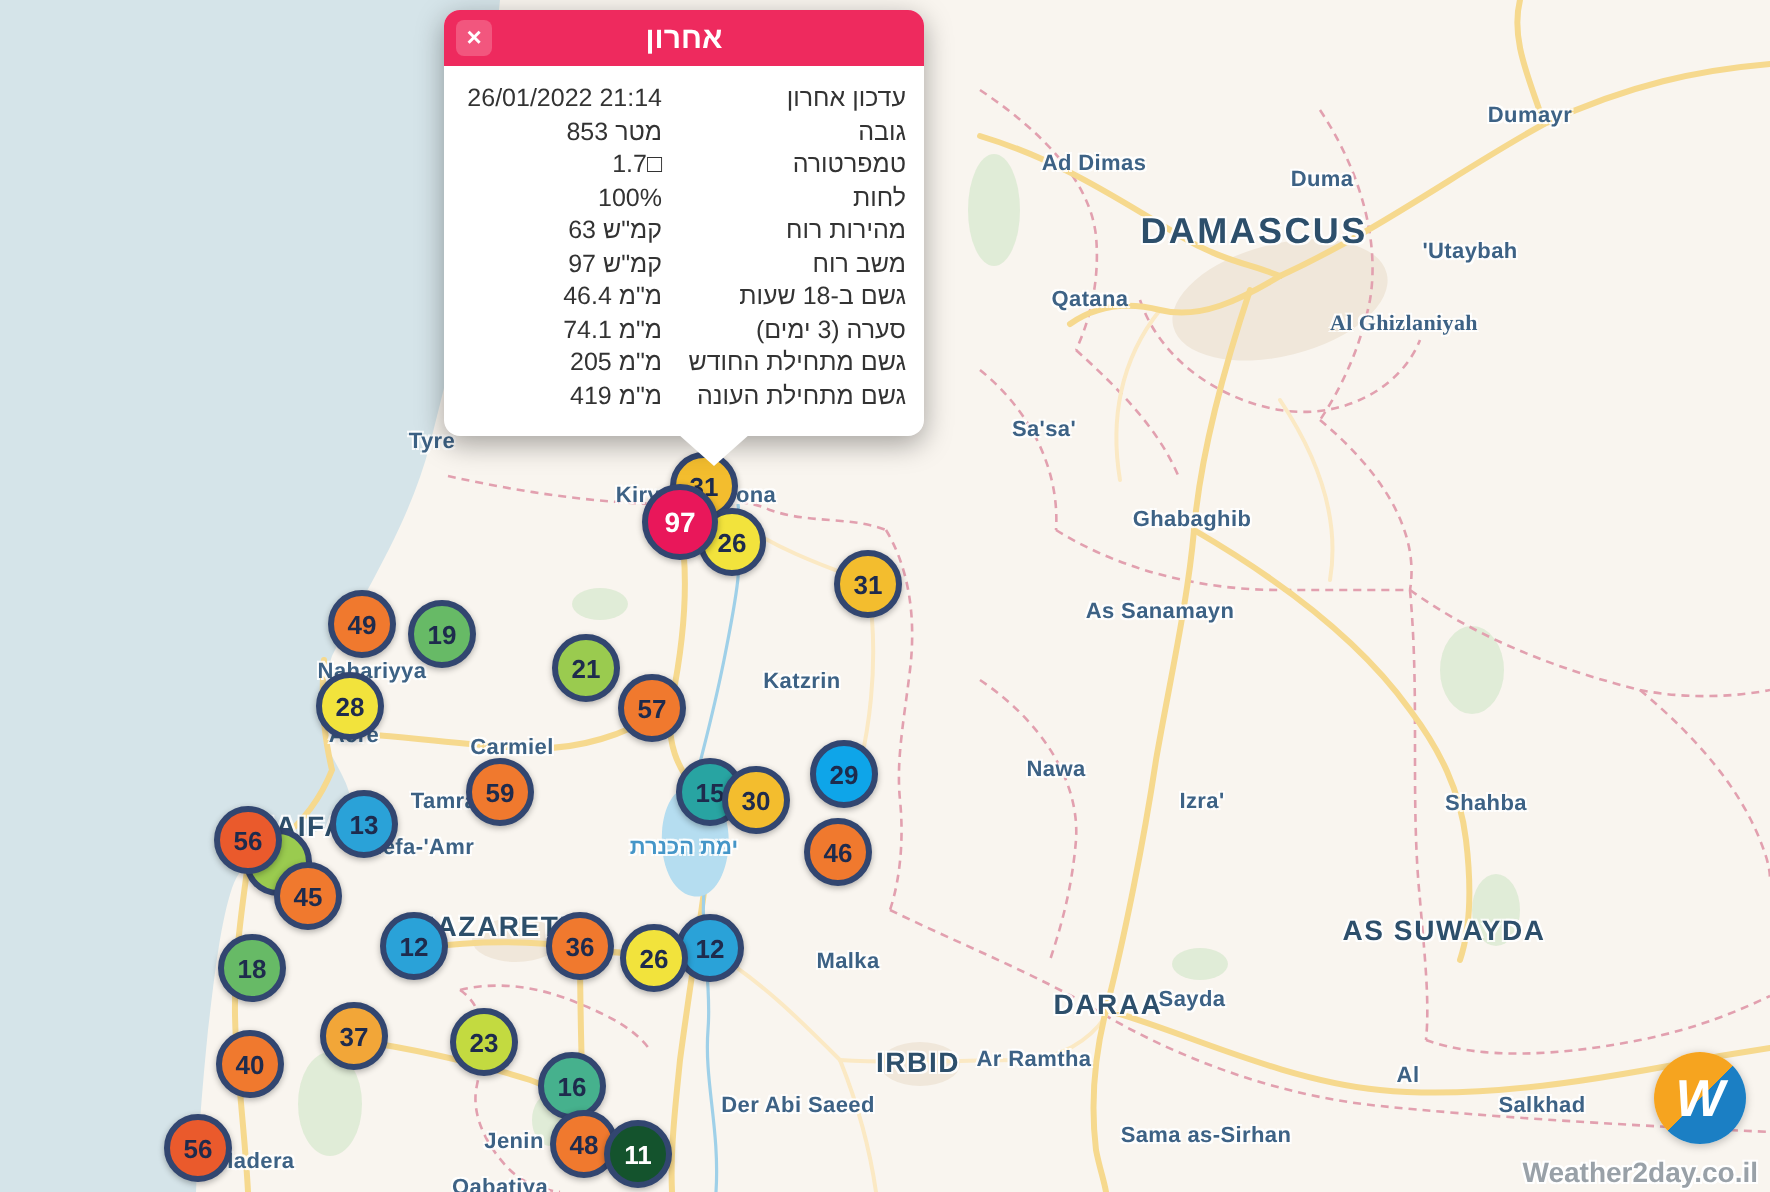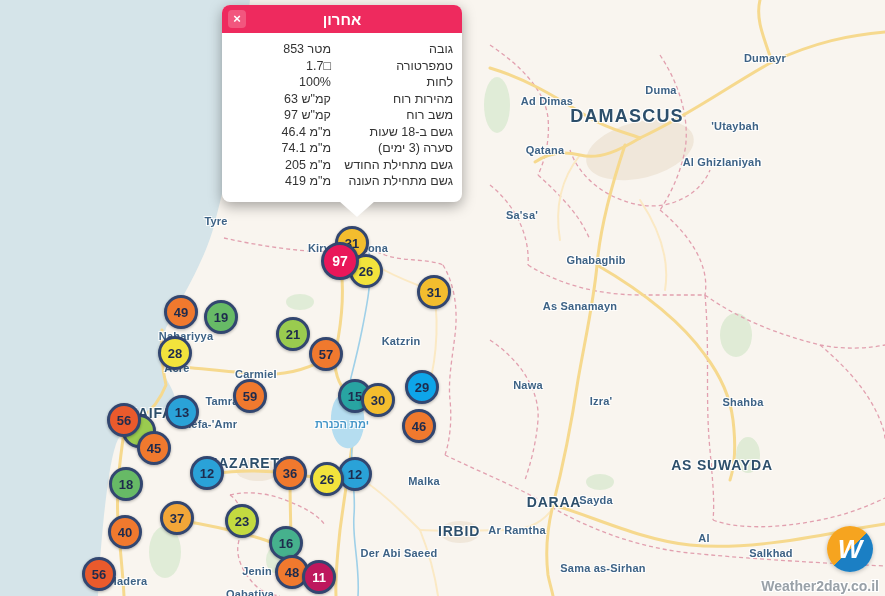--- a/index.html
+++ b/index.html
@@ -151,25 +151,25 @@
       <path d="M369,252 C372,280 368,300 362,330 C356,360 350,380 347,394"></path>
       <path d="M352,446 C350,470 356,490 354,515 C352,540 360,565 358,596"></path>
     </g>
 
     <path fill="var(--lake,#b5ddf0)" d="M347,394 C360,396 366,410 364,426 C362,442 354,450 346,448 C336,446 330,432 331,416 C332,402 338,392 347,394 Z"></path>
   </svg>
 
   <div id="labels-layer">
       <div class="map-label lbl-town" style="left: 765px; top: 58px;">Dumayr</div>
       <div class="map-label lbl-town" style="left: 735px; top: 126px;">'Utaybah</div>
-      <div class="map-label lbl-town" style="left: 547px; top: 82px; margin-top: 19px;">Ad Dimas</div>
+      <div class="map-label lbl-town" style="left: 547px; top: 82px;">Ad Dimas</div>
       <div class="map-label lbl-town" style="left: 661px; top: 90px;">Duma</div>
       <div class="map-label lbl-capital" style="left: 627px; top: 116px;">DAMASCUS</div>
       <div class="map-label lbl-town" style="left: 545px; top: 150px;">Qatana</div>
-      <div class="map-label lbl-town" style="left: 722px; top: 162px;">Al Ghizlaniyah</div>
+      <div class="map-label lbl-town" style="left: 702px; top: 162px; font-family: Liberation Serif, serif;">Al Ghizlaniyah</div>
       <div class="map-label lbl-town" style="left: 522px; top: 215px;">Sa'sa'</div>
       <div class="map-label lbl-town" style="left: 596px; top: 260px;">Ghabaghib</div>
       <div class="map-label lbl-town" style="left: 580px; top: 306px;">As Sanamayn</div>
       <div class="map-label lbl-town" style="left: 528px; top: 385px;">Nawa</div>
       <div class="map-label lbl-town" style="left: 601px; top: 401px;">Izra'</div>
       <div class="map-label lbl-town" style="left: 743px; top: 402px;">Shahba</div>
       <div class="map-label lbl-city" style="left: 722px; top: 465px;">AS SUWAYDA</div>
       <div class="map-label lbl-city" style="left: 554px; top: 502px;">DARAA</div>
       <div class="map-label lbl-town" style="left: 596px; top: 500px;">Sayda</div>
       <div class="map-label lbl-city" style="left: 459px; top: 531px;">IRBID</div>
@@ -217,36 +217,40 @@
       <div class="marker" style="left: 207px; top: 473px; background: rgb(42, 162, 216);">12</div>
       <div class="marker" style="left: 126px; top: 484px; background: rgb(103, 186, 102);">18</div>
       <div class="marker" style="left: 290px; top: 473px; background: rgb(240, 121, 46);">36</div>
       <div class="marker" style="left: 355px; top: 474px; background: rgb(42, 162, 216);">12</div>
       <div class="marker" style="left: 327px; top: 479px; background: rgb(242, 227, 60);">26</div>
       <div class="marker" style="left: 242px; top: 521px; background: rgb(195, 218, 64);">23</div>
       <div class="marker" style="left: 177px; top: 518px; background: rgb(242, 166, 56);">37</div>
       <div class="marker" style="left: 125px; top: 532px; background: rgb(240, 121, 46);">40</div>
       <div class="marker" style="left: 286px; top: 543px; background: rgb(70, 177, 141);">16</div>
       <div class="marker" style="left: 292px; top: 572px; background: rgb(240, 121, 46);">48</div>
-      <div class="marker" style="left: 319px; top: 577px; background: #be185d; color: rgb(255, 255, 255);">11</div>
+      <div class="marker" style="left: 319px; top: 577px; background: #14532d; color: rgb(255, 255, 255);">11</div>
       <div class="marker" style="left: 99px; top: 574px; background: rgb(234, 90, 44);">56</div>
     </div>
 
   <div class="wm-logo">
     <span>W</span>
   </div>
   <div class="wm-text">Weather2day.co.il</div>
 
   <div class="popup">
     <div class="popup-header">
       <div class="popup-close">×</div>
       <div class="popup-title">אחרון</div>
     </div>
     <div class="popup-body" id="popup-rows">
         <div class="popup-row">
+          <div class="row-value">26/01/2022 21:14</div>
+          <div class="row-label">עדכון אחרון</div>
+        </div>
+        <div class="popup-row">
           <div class="row-value">853 מטר</div>
           <div class="row-label">גובה</div>
         </div>
         <div class="popup-row">
           <div class="row-value">1.7□</div>
           <div class="row-label">טמפרטורה</div>
         </div>
         <div class="popup-row">
           <div class="row-value">100%</div>
           <div class="row-label">לחות</div>

